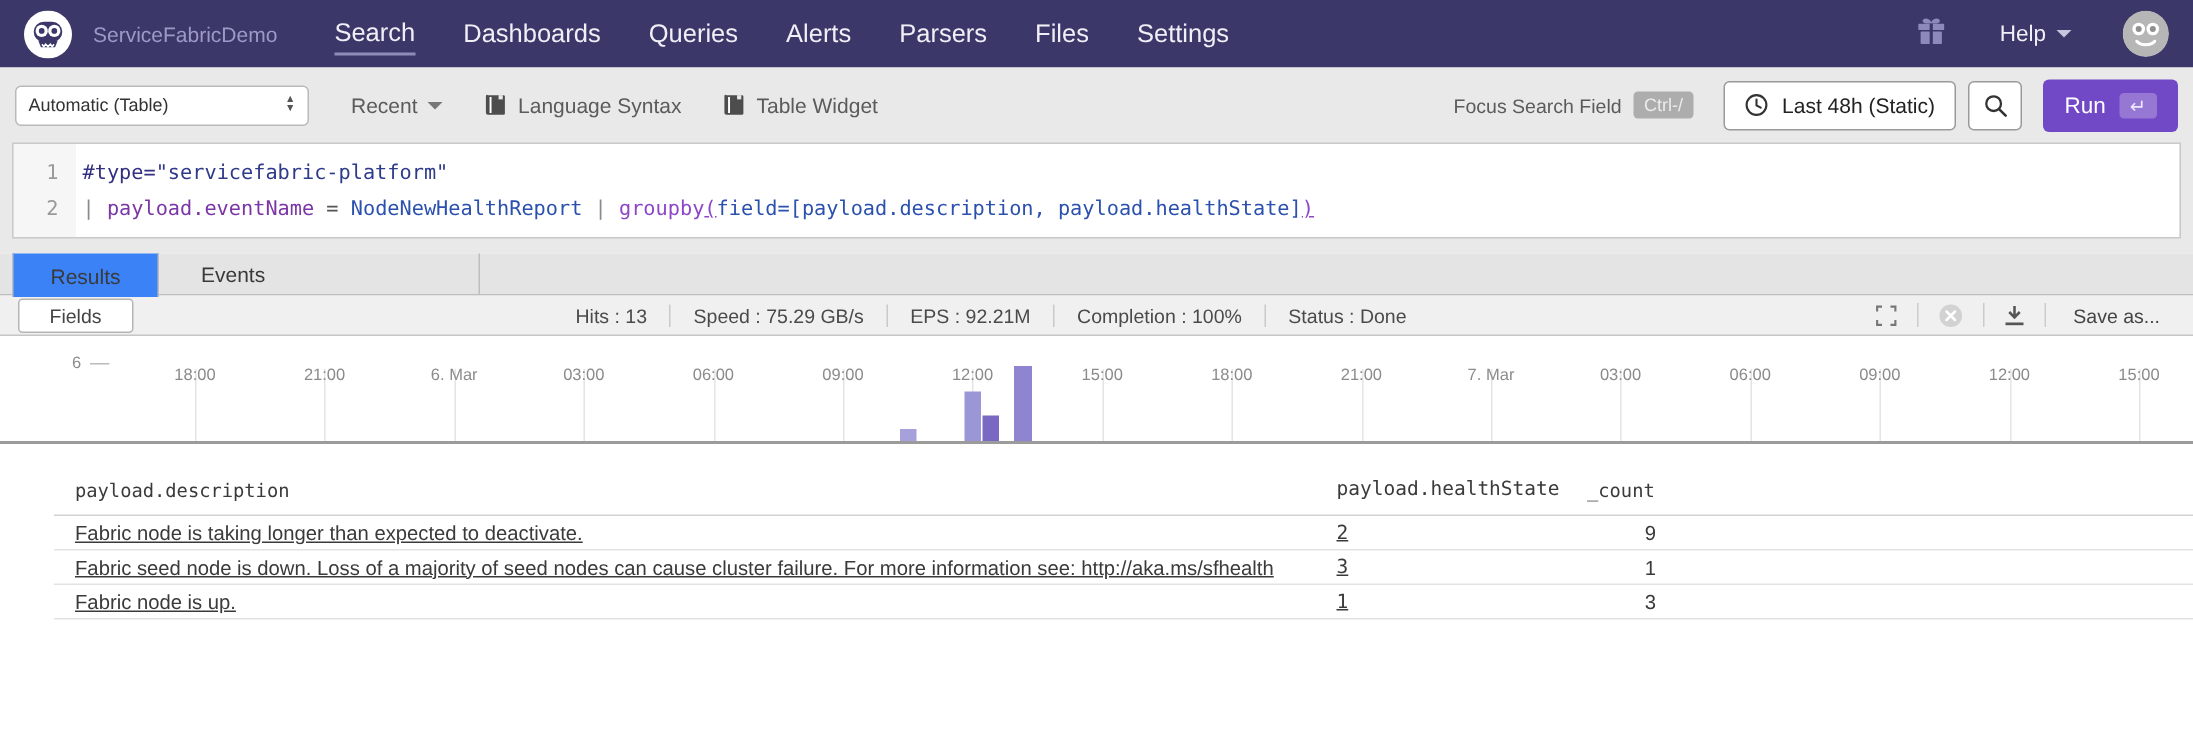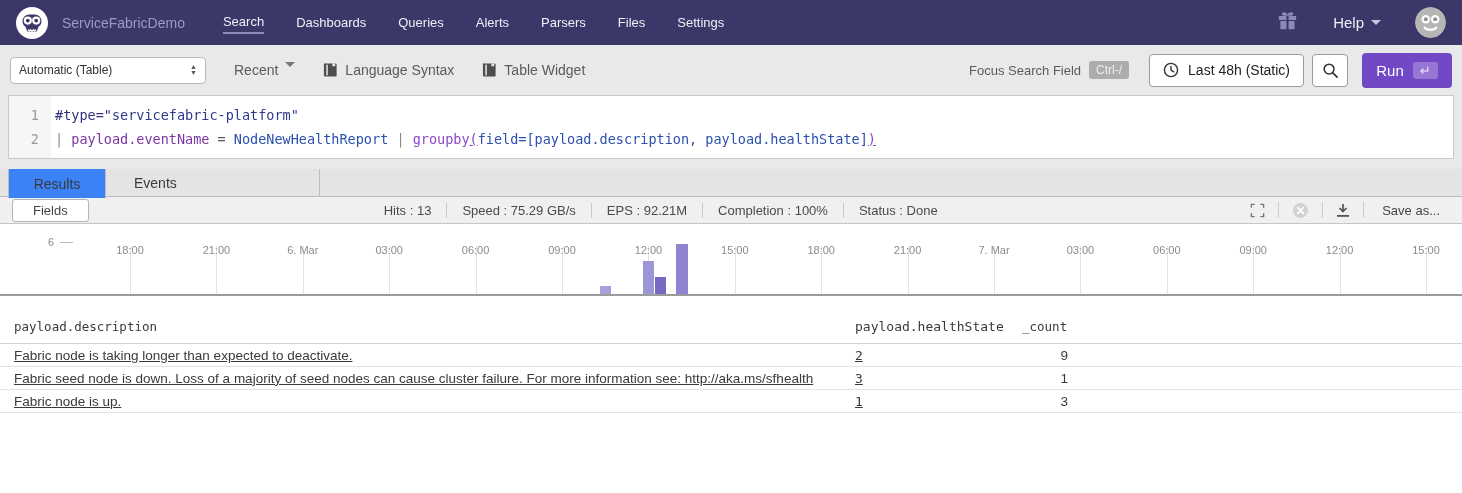--- a/index.html
+++ b/index.html
@@ -4,35 +4,35 @@
 <style>
   * { box-sizing: border-box; margin: 0; padding: 0; }
   html,body { width:1462px; height:493px; background:#fff; overflow:hidden;
               font-family:"Liberation Sans", sans-serif; }
 
   
   .nav { height:45px; background:#3b3768; display:flex; align-items:center; padding:0 16px; }
   .nav .logo { width:32px; height:32px; flex:0 0 auto; }
   .repo-name { color:#9d99c7; font-size:14px; margin:0 38px 0 14px; }
   .nav-items { display:flex; align-items:center; gap:32px; }
-  .nav-item { color:#f0eff7; font-size:13px; cursor:pointer; padding:3px 0; }
+  .nav-item { color:#f0eff7; font-size:17px; cursor:pointer; padding:3px 0; }
   .nav-item.active { border-bottom:2px solid #8f8bb8; }
   .nav-right { margin-left:auto; display:flex; align-items:center; gap:34px; }
   .help { color:#f0eff7; font-size:15px; display:flex; align-items:center; gap:7px; cursor:pointer; }
   .caret-down { width:0; height:0; border-left:5px solid transparent; border-right:5px solid transparent; border-top:5px solid #c8c5e0; display:inline-block; }
   .avatar { width:31px; height:31px; border-radius:50%; overflow:hidden; }
 
   
   .query-section { background:#e9e9e9; padding-bottom:10px; }
   .toolbar { height:50px; display:flex; align-items:center; padding:0 10px; }
   .view-select { width:196px; height:27px; background:#fff; border:1px solid #b9b9b9; border-radius:4px;
                  display:flex; align-items:center; padding:0 8px; font-size:12px; color:#333; cursor:pointer; }
   .view-select .grow { flex:1; }
   .updown { display:flex; flex-direction:column; font-size:7px; line-height:6px; color:#555; }
-  .tool-link { display:flex; gap:7px; color:#5b5b5b; font-size:14px; margin-left:28px; cursor:pointer; }
+  .tool-link { display:flex; align-items:center; gap:7px; color:#5b5b5b; font-size:14px; margin-left:28px; cursor:pointer; }
   .toolbar-right { margin-left:auto; display:flex; align-items:center; }
   .focus-hint { color:#5b5b5b; font-size:13px; }
   .kbd-badge { background:#adadad; color:#ececec; font-size:12px; border-radius:3px; padding:2px 7px; margin-left:8px; }
   .time-btn { margin-left:20px; height:33px; background:#fff; border:1px solid #9a9a9a; border-radius:4px;
               display:flex; align-items:center; gap:9px; padding:0 13px; font-size:14px; color:#222; cursor:pointer; }
   .search-btn { margin-left:8px; width:36px; height:33px; background:#fff; border:1px solid #9a9a9a; border-radius:4px;
                 display:flex; align-items:center; justify-content:center; cursor:pointer; }
   .run-btn { margin-left:14px; width:90px; height:35px; background:#7149c6; border:none; border-radius:4px;
              display:flex; align-items:center; justify-content:center; gap:9px; color:#fff; font-size:15px; cursor:pointer; }
   .enter-badge { background:#9678d4; color:#eee7ff; border-radius:3px; font-size:13px; padding:1px 7px; }
@@ -74,21 +74,21 @@
 
   
   .timeline { position:relative; height:72px; background:#fff; border-bottom:2px solid #9b9b9b; cursor:crosshair; }
   .tl-tick-label { position:absolute; top:20px; transform:translateX(-50%); font-size:11px; color:#8b8b8b; }
   .tl-gridline { position:absolute; top:22px; bottom:0; width:1px; background:#e4e4e4; }
   .tl-ylabel { position:absolute; left:48px; top:12px; font-size:11px; color:#8b8b8b; }
   .tl-ytick { position:absolute; left:60px; top:18px; width:13px; height:1px; background:#bbb; }
   .tl-bar { position:absolute; bottom:0; }
 
   
-  .rtable { margin-top:12px; }
+  .rtable { margin-top:12px;padding-left:36px; }
   .rt-row { display:grid; grid-template-columns:841px 167px 60px 1fr; align-items:center; }
   .rt-head { font-family:"DejaVu Sans Mono", monospace; font-size:12.5px; color:#3a3a3a;
              padding:11px 0 9px; border-bottom:1px solid #d2d2d2; }
   .rt-body .rt-row { height:23px; border-bottom:1px solid #e3e3e3; font-size:13.5px; }
   .cell-desc { padding-left:14px; white-space:nowrap; overflow:hidden; }
   .cell-hs { padding-left:14px; font-family:"DejaVu Sans Mono", monospace; font-size:13px; }
   .cell-count { text-align:right; color:#3a3a3a; }
   .rt-head .cell-count { text-align:left; padding-left:14px; }
   a.cell-link { color:#3a3a3a; text-decoration:underline; cursor:pointer; }
 </style>

